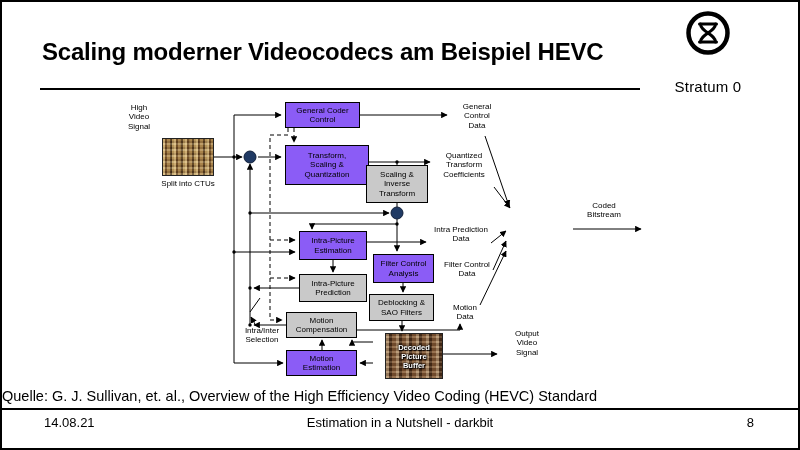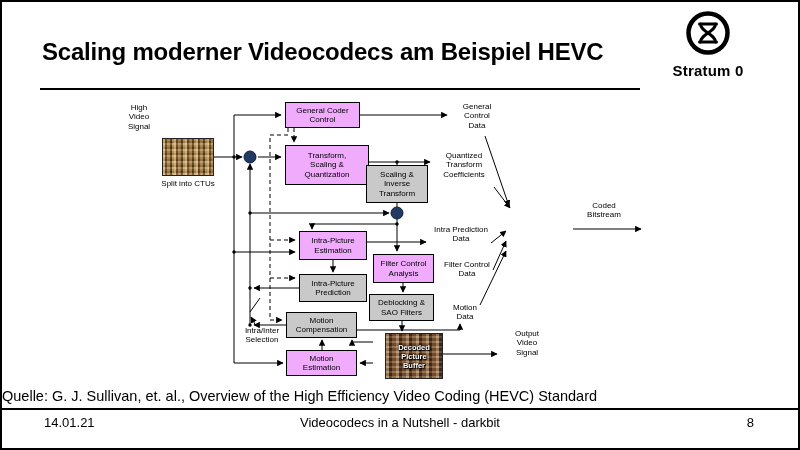--- a/index.html
+++ b/index.html
@@ -2,29 +2,29 @@
 <html><head>
 <meta charset="utf-8">
 <style>
   *{margin:0;padding:0;box-sizing:border-box}
   html,body{width:800px;height:450px;background:#fff}
   body{font-family:"Liberation Sans",sans-serif;color:#000}
   .slide{position:relative;width:800px;height:450px;background:#fff;border:2px solid #000;overflow:hidden}
   .title{position:absolute;left:40px;top:36px;font-size:24px;font-weight:700;letter-spacing:-.2px;white-space:nowrap}
   .title-rule{position:absolute;left:38px;top:86px;width:600px;height:2px;background:#000}
   .logo{position:absolute;left:664px;top:8px;width:84px;text-align:center}
-  .logo-text{font-weight:700;font-size:15px;margin-top:0;letter-spacing:.2px}
+  .logo-text{font-weight:400;font-size:15px;margin-top:16px;letter-spacing:.2px}
   .src-line{position:absolute;left:0;top:386px;width:100%;font-size:14.5px}
   .footer-rule{position:absolute;left:0;top:406px;width:100%;height:2px;background:#000}
   .footer-date{position:absolute;left:42px;top:413px;font-size:13px}
   .footer-center{position:absolute;left:0;top:413px;width:100%;text-align:center;font-size:13px}
   .footer-page{position:absolute;right:44px;top:413px;font-size:13px}
   .arrows{position:absolute;left:0;top:0;z-index:1}
   .flabel{position:absolute;text-align:center;font-size:8px;line-height:1.18;white-space:pre-line;z-index:2}
-  .box{position:absolute;border:1px solid #000;background:#f0abfc;display:flex;align-items:center;justify-content:center;
+  .box{position:absolute;border:1px solid #000;background:#8b5cf6;display:flex;align-items:center;justify-content:center;
        text-align:center;font-size:8px;line-height:1.15;white-space:pre-line;z-index:3}
   .box.gray{background:#c9c9c9}
   .pic{position:absolute;border:1px solid #222;z-index:3}
   .ctu{left:160px;top:136px;width:52px;height:38px;background-color:#8a6a3c;background-image:
     repeating-linear-gradient(90deg, rgba(255,225,160,.55) 0 2px, rgba(82,48,18,.5) 2px 4px, rgba(196,156,92,.45) 4px 7px, rgba(44,26,10,.45) 7px 9px, rgba(230,200,130,.4) 9px 11px),
     repeating-linear-gradient(0deg, rgba(255,240,200,.4) 0 2px, rgba(60,32,12,.4) 2px 4px, rgba(160,120,60,.35) 4px 6px),
     repeating-linear-gradient(90deg, transparent 0 8px, rgba(0,0,0,.35) 8px 9px)}
   .dpb{left:383px;top:331px;width:58px;height:46px;background-color:#6d4a2e;background-image:
     repeating-linear-gradient(90deg, rgba(240,210,170,.4) 0 3px, rgba(40,20,8,.45) 3px 6px, rgba(150,100,60,.4) 6px 10px),
     repeating-linear-gradient(0deg, rgba(255,235,200,.3) 0 2px, rgba(50,28,12,.4) 2px 5px);
@@ -158,17 +158,17 @@
 Analysis</div>
   <div class="box gray" style="left:367px;top:292px;width:65px;height:27px">Deblocking &amp;
 SAO Filters</div>
   <div class="box gray" style="left:284px;top:310px;width:71px;height:26px">Motion
 Compensation</div>
   <div class="box" style="left:284px;top:348px;width:71px;height:26px">Motion
 Estimation</div>
 
   <div class="src-line">Quelle: G. J. Sullivan, et. al., Overview of the High Efficiency Video Coding (HEVC) Standard</div>
   <div class="footer-rule"></div>
-  <div class="footer-date">14.01.21</div>
-  <div class="footer-center">Videocodecs in a Nutshell - darkbit</div>
+  <div class="footer-date">14.08.21</div>
+  <div class="footer-center">Estimation in a Nutshell - darkbit</div>
   <div class="footer-page">8</div>
 
 </div>
 
 </body></html>

